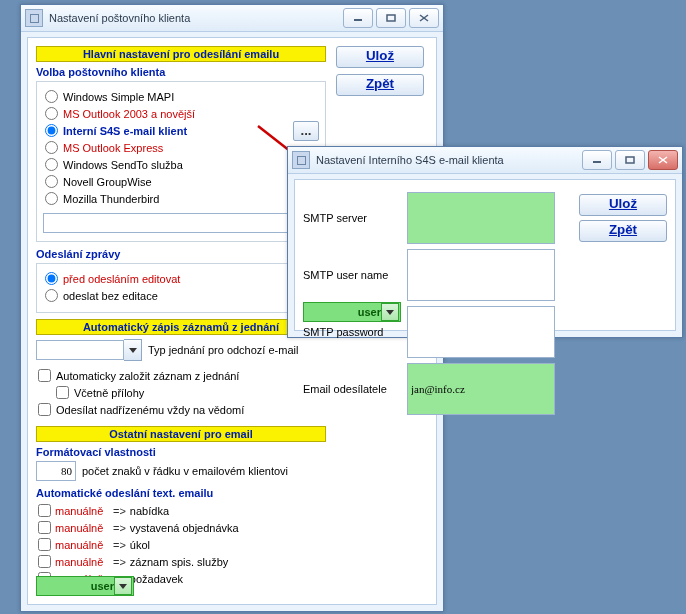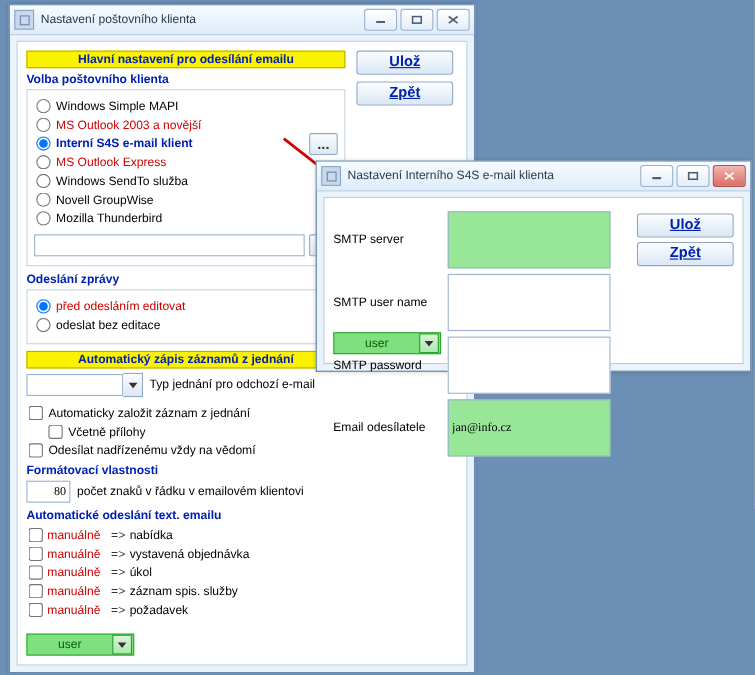--- a/index.html
+++ b/index.html
@@ -25,36 +25,36 @@
   input[type=radio],input[type=checkbox]{margin:0 0 0 2px;width:13px;height:13px;}
   .textfield{border:1px solid #9bb3cf;height:18px;padding:0 3px;font:11px Tahoma;background:#fff;}
   .dots-btn{width:26px;height:20px;border:1px solid #8ea8c6;background:linear-gradient(#fbfdff,#dbe7f5);border-radius:2px;font-weight:bold;color:#333;display:inline-flex;align-items:center;justify-content:center;}
   .big-btn{width:88px;height:22px;border:1px solid #8ea8c6;border-radius:3px;background:linear-gradient(#fbfdff,#dbe7f5);color:#0020b0;font-weight:bold;text-decoration:underline;display:flex;justify-content:center;}
   .combo{display:inline-flex;align-items:center;}
   .combo .textfield{width:80px;height:18px;}
   .combo .cbtn{width:17px;height:20px;border:1px solid #8ea8c6;border-left:none;background:linear-gradient(#fbfdff,#dbe7f5);display:inline-flex;align-items:center;justify-content:center;}
   .tri{width:0;height:0;border-left:4px solid transparent;border-right:4px solid transparent;border-top:5px solid #333;}
   .small-input{width:32px;text-align:right;}
   .userbtn{width:96px;height:18px;background:#7fe07f;border:1px solid #2fa52f;display:flex;align-items:center;}
-  .userbtn .lbl{flex:1;text-align:center;color:#0a5a0a;font-weight:normal;}
+  .userbtn .lbl{flex:1;text-align:right;color:#0a5a0a;font-weight:bold;}
   .userbtn .cbtn{width:16px;height:16px;border:1px solid #2fa52f;background:linear-gradient(#d9f5d9,#aee8ae);display:flex;align-items:center;justify-content:center;margin-right:1px;}
   .arrow-svg{position:absolute;pointer-events:none;}
   .fld{border:1px solid #9bb3cf;height:18px;padding:16px 3px;font:11px Tahoma;}
   .fld.green{background:#98e698;}
   .lbl-left{display:inline-block;width:104px;}
   .row2{display:flex;align-items:center;margin-bottom:5px;}
   .right-btns{position:absolute;top:2px;right:0;display:flex;flex-direction:column;gap:4px;}
   .auto-row{display:flex;align-items:center;height:17px;gap:4px;}
   .auto-row .arrow{color:#333;}
 </style>
 </head>
 <body>
 <div class="canvas">
 
-<div class="window" style="left:8px;top:4px;width:422px;height:606px;">
+<div class="window" style="left:20px;top:4px;width:422px;height:606px;">
   <div class="titlebar">
     <span class="appicon">
           <span class="sq"></span>
         </span>
     <span class="title">Nastavení poštovního klienta</span>
     <div class="winbtns">
       <span class="winbtn">
             <svg width="10" height="8">
               <line x1="1" y1="6" x2="9" y2="6" stroke="#4b5f78" stroke-width="2"></line>
             </svg>
@@ -146,20 +146,21 @@
                 <div class="check-row" style="padding-left: 18px;">
                   <input type="checkbox" style="">
                   <label>Včetně přílohy</label>
                 </div>
                 <div class="check-row">
                   <input type="checkbox" style="">
                   <label>Odesílat nadřízenému vždy na vědomí</label>
                 </div>
               </div>
 
+          <div class="yellowbar" style="margin-top:8px;">Ostatní nastavení pro email</div>
           <div class="section-label">Formátovací vlastnosti</div>
           <div style="display:flex;align-items:center;gap:6px;margin-bottom:6px;">
             <input class="textfield small-input" value="80" style="">
             <span>počet znaků v řádku v emailovém klientovi</span>
           </div>
           <div class="section-label">Automatické odeslání text. emailu</div>
           <div id="auto-items">
                 <div class="auto-row">
                   <input type="checkbox" style="">
                   <span class="red" style="width: 54px;">manuálně</span>

